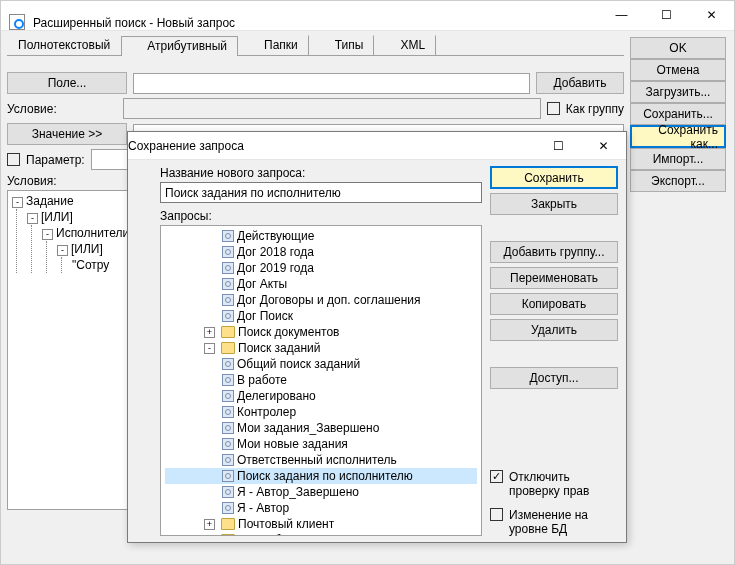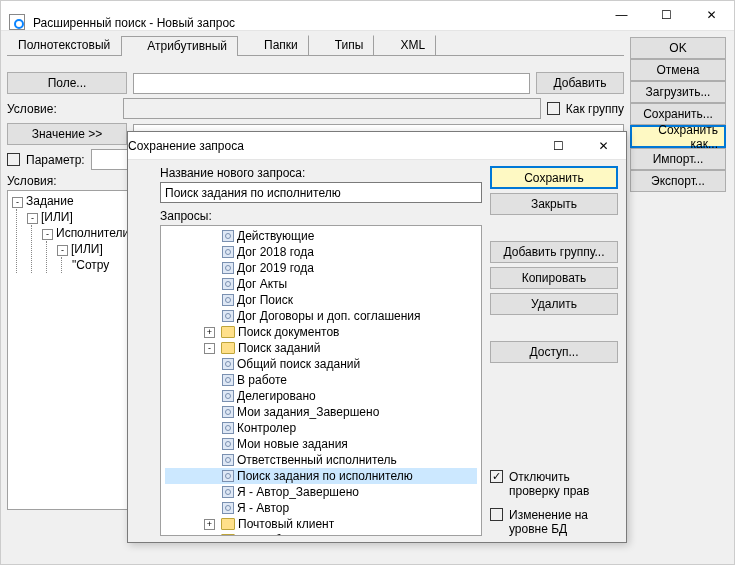--- a/index.html
+++ b/index.html
@@ -148,28 +148,28 @@
               <span>Дог 2019 года</span>
             </div>
             <div class="row">
               <span class="indent" style="width: 54px;"></span>
               <span class="dicon"></span>
               <span>Дог Акты</span>
             </div>
             <div class="row">
               <span class="indent" style="width: 54px;"></span>
               <span class="dicon"></span>
+              <span>Дог Договоры и доп. соглашения</span>
+            </div>
+            <div class="row">
+              <span class="indent" style="width: 54px;"></span>
+              <span class="dicon"></span>
               <span>Дог Поиск</span>
             </div>
             <div class="row">
-              <span class="indent" style="width: 54px;"></span>
-              <span class="dicon"></span>
-              <span>Дог Договоры и доп. соглашения</span>
-            </div>
-            <div class="row">
               <span class="indent" style="width: 36px;"></span>
               <span class="expander">+</span>
               <span class="ficon"></span>
               <span>Поиск документов</span>
             </div>
             <div class="row">
               <span class="indent" style="width: 36px;"></span>
               <span class="expander">-</span>
               <span class="ficon"></span>
               <span>Поиск заданий</span>
@@ -185,26 +185,26 @@
               <span>В работе</span>
             </div>
             <div class="row">
               <span class="indent" style="width: 54px;"></span>
               <span class="dicon"></span>
               <span>Делегировано</span>
             </div>
             <div class="row">
               <span class="indent" style="width: 54px;"></span>
               <span class="dicon"></span>
+              <span>Контролер</span>
+            </div>
+            <div class="row">
+              <span class="indent" style="width: 54px;"></span>
+              <span class="dicon"></span>
               <span>Мои задания_Завершено</span>
-            </div>
-            <div class="row">
-              <span class="indent" style="width: 54px;"></span>
-              <span class="dicon"></span>
-              <span>Контролер</span>
             </div>
             <div class="row">
               <span class="indent" style="width: 54px;"></span>
               <span class="dicon"></span>
               <span>Мои новые задания</span>
             </div>
             <div class="row">
               <span class="indent" style="width: 54px;"></span>
               <span class="dicon"></span>
               <span>Ответственный исполнитель</span>
@@ -236,20 +236,21 @@
               <span class="ficon"></span>
               <span>Служебны</span>
             </div>
           </div>
       </div>
       <div class="dright">
         <div class="btn primary">Сохранить</div>
         <div class="btn">Закрыть</div>
         <div class="gap"></div>
         <div class="btn">Добавить группу...</div>
+        <div class="btn">Переименовать</div>
         <div class="btn">Копировать</div>
         <div class="btn">Удалить</div>
         <div class="gap"></div>
         <div class="btn">Доступ...</div>
         <div style="flex:1"></div>
         <div class="chklbl">
           <span class="chk">✓</span>
           <span>Отключить проверку прав</span>
         </div>
         <div class="chklbl">

